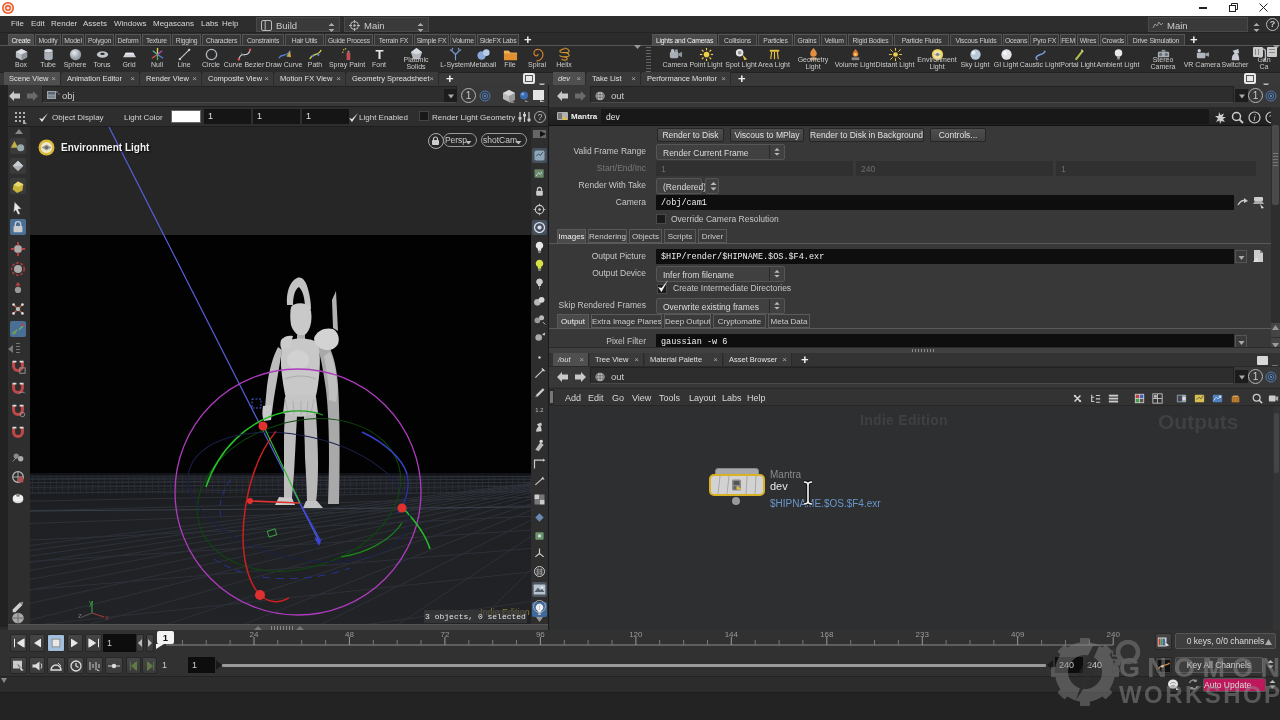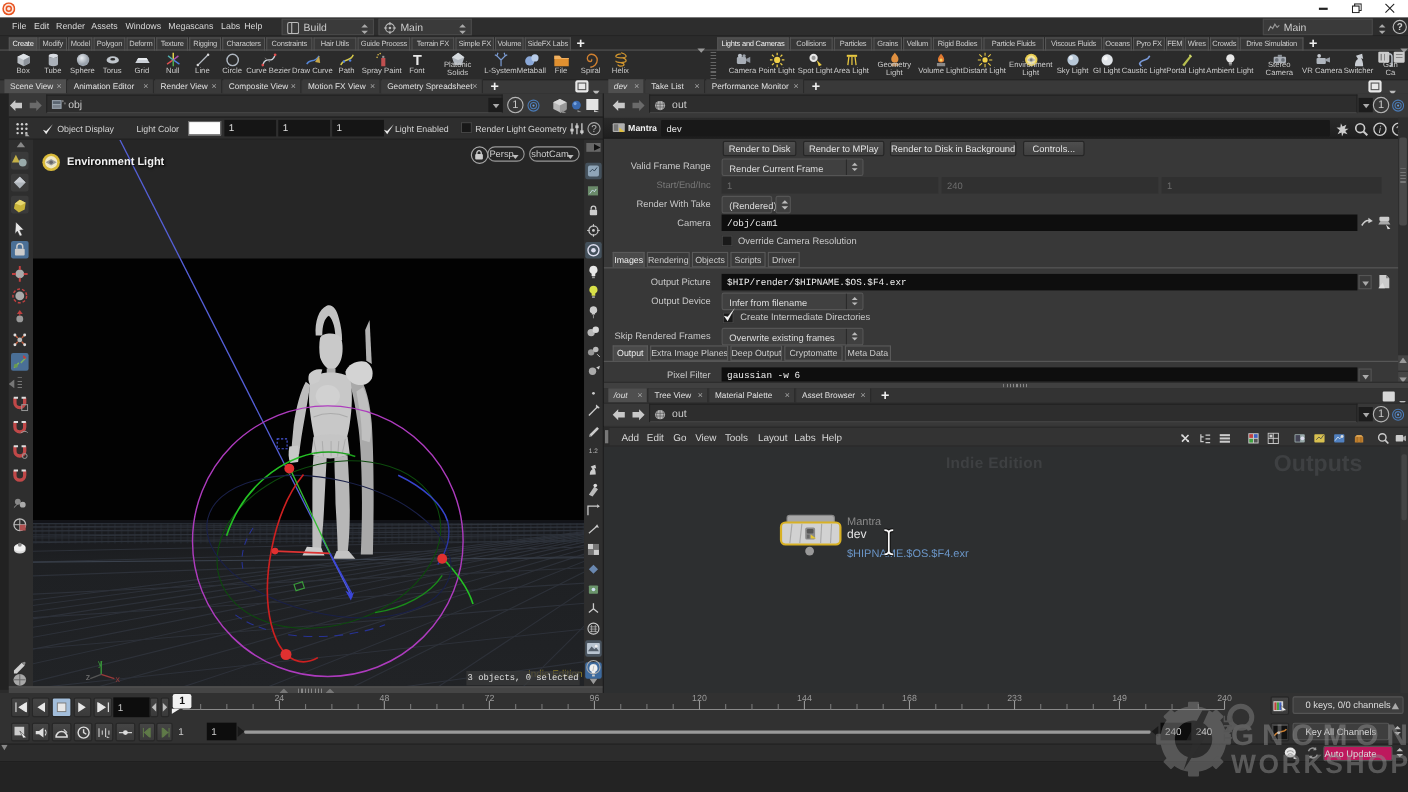--- a/index.html
+++ b/index.html
@@ -1056,21 +1056,21 @@
       </svg>
       <svg style="position:absolute;left:699px;top:26px" width="13" height="13" viewBox="0 0 13 13">
         <circle cx="6.5" cy="6.5" r="5.5" fill="none" stroke="#ccc" stroke-width="1.2"></circle>
         <text x="6.5" y="9.5" font-size="9" fill="#ccc" text-anchor="middle" font-style="italic" font-family="Liberation Serif">i</text>
       </svg>
       <svg style="position:absolute;left:716px;top:26px" width="13" height="13" viewBox="0 0 13 13">
         <circle cx="6.5" cy="6.5" r="5.5" fill="none" stroke="#ccc" stroke-width="1.2"></circle>
         <text x="6.5" y="9.5" font-size="9" fill="#ccc" text-anchor="middle">?</text>
       </svg>
       <div style="position: absolute; left: 108px; top: 43px; width: 67px; height: 14px; background: linear-gradient(rgb(78, 78, 78), rgb(64, 64, 64)); border: 1px solid rgb(38, 38, 38); border-radius: 2px; font-size: 8.5px; color: rgb(226, 226, 226); text-align: center; line-height: 13px; white-space: nowrap; overflow: hidden;">Render to Disk</div>
-      <div style="position: absolute; left: 181px; top: 43px; width: 74px; height: 14px; background: linear-gradient(rgb(78, 78, 78), rgb(64, 64, 64)); border: 1px solid rgb(38, 38, 38); border-radius: 2px; font-size: 8.5px; color: rgb(226, 226, 226); text-align: center; line-height: 13px; white-space: nowrap; overflow: hidden;">Render to MPlay</div>
+      <div style="position: absolute; left: 181px; top: 43px; width: 74px; height: 14px; background: linear-gradient(rgb(78, 78, 78), rgb(64, 64, 64)); border: 1px solid rgb(38, 38, 38); border-radius: 2px; font-size: 8.5px; color: rgb(226, 226, 226); text-align: center; line-height: 13px; white-space: nowrap; overflow: hidden;">Viscous to MPlay</div>
       <div style="position: absolute; left: 260px; top: 43px; width: 115px; height: 14px; background: linear-gradient(rgb(78, 78, 78), rgb(64, 64, 64)); border: 1px solid rgb(38, 38, 38); border-radius: 2px; font-size: 8.5px; color: rgb(226, 226, 226); text-align: center; line-height: 13px; white-space: nowrap; overflow: hidden;">Render to Disk in Background</div>
       <div style="position: absolute; left: 381px; top: 43px; width: 56px; height: 14px; background: linear-gradient(rgb(78, 78, 78), rgb(64, 64, 64)); border: 1px solid rgb(38, 38, 38); border-radius: 2px; font-size: 8.5px; color: rgb(226, 226, 226); text-align: center; line-height: 13px; white-space: nowrap; overflow: hidden;">Controls...</div>
       <div style="position: absolute; left: 0px; top: 61px; font-size: 8.5px; color: rgb(200, 200, 200); white-space: nowrap; width: 97px; text-align: right;">Valid Frame Range</div>
       <div style="position: absolute; left: 107px; top: 59px; width: 129px; height: 16px; background: rgb(64, 64, 64); border: 1px solid rgb(85, 85, 85); border-radius: 2px; font-size: 8.5px; color: rgb(221, 221, 221); padding: 3px 0px 0px 6px; white-space: nowrap;">Render Current Frame</div>
       <div style="position: absolute; left: 220px; top: 60px; width: 14px; height: 14px; border-left: 1px solid rgb(42, 42, 42);">
         <svg width="8" height="10" viewBox="0 0 9 11" style="position:absolute;left:3px;top:2px">
           <path d="M1.5 4l3-3 3 3z" fill="#bbb"></path>
           <path d="M1.5 6.5l3 3 3-3z" fill="#bbb"></path>
         </svg>
       </div>
@@ -1381,21 +1381,21 @@
         </svg>
       </div>
       <div style="position: absolute; left: 241.972px; top: 0px; width: 24px; text-align: center; font-size: 8px; color: rgb(154, 154, 154);">24</div>
       <div style="position: absolute; left: 337.444px; top: 0px; width: 24px; text-align: center; font-size: 8px; color: rgb(154, 154, 154);">48</div>
       <div style="position: absolute; left: 432.916px; top: 0px; width: 24px; text-align: center; font-size: 8px; color: rgb(154, 154, 154);">72</div>
       <div style="position: absolute; left: 528.388px; top: 0px; width: 24px; text-align: center; font-size: 8px; color: rgb(154, 154, 154);">96</div>
       <div style="position: absolute; left: 623.86px; top: 0px; width: 24px; text-align: center; font-size: 8px; color: rgb(154, 154, 154);">120</div>
       <div style="position: absolute; left: 719.332px; top: 0px; width: 24px; text-align: center; font-size: 8px; color: rgb(154, 154, 154);">144</div>
       <div style="position: absolute; left: 814.804px; top: 0px; width: 24px; text-align: center; font-size: 8px; color: rgb(154, 154, 154);">168</div>
       <div style="position: absolute; left: 910.276px; top: 0px; width: 24px; text-align: center; font-size: 8px; color: rgb(154, 154, 154);">233</div>
-      <div style="position: absolute; left: 1005.75px; top: 0px; width: 24px; text-align: center; font-size: 8px; color: rgb(154, 154, 154);">149</div>
+      <div style="position: absolute; left: 1005.75px; top: 0px; width: 24px; text-align: center; font-size: 8px; color: rgb(154, 154, 154);">409</div>
       <div style="position: absolute; left: 1101.22px; top: 0px; width: 24px; text-align: center; font-size: 8px; color: rgb(154, 154, 154);">240</div>
       <div style="position: absolute; left: 157px; top: 1px; width: 17px; height: 13px; background: rgb(242, 242, 242); border-radius: 2px; color: rgb(17, 17, 17); font-size: 9.5px; font-weight: bold; text-align: center; line-height: 13px;">1<svg style="position:absolute;left:-1px;top:13px" width="8" height="5" viewBox="0 0 8 5">
           <path d="M0 5V0h8z" fill="#f2f2f2"></path>
         </svg></div>
       <div style="position: absolute; left: 10px; top: 27px; width: 17px; height: 17px; background: linear-gradient(rgb(69, 69, 69), rgb(58, 58, 58)); border: 1px solid rgb(39, 39, 39); border-radius: 2px;">
         <svg width="12" height="11" viewBox="0 0 12 11" style="position:absolute;left:50%;top:50%;transform:translate(-50%,-50%)">
           <rect x="0" y="0" width="9" height="8" fill="#ccc"></rect>
           <path d="M5 4l6 6-3 .5z" fill="#eee" stroke="#333" stroke-width=".5"></path>
         </svg>
       </div>

